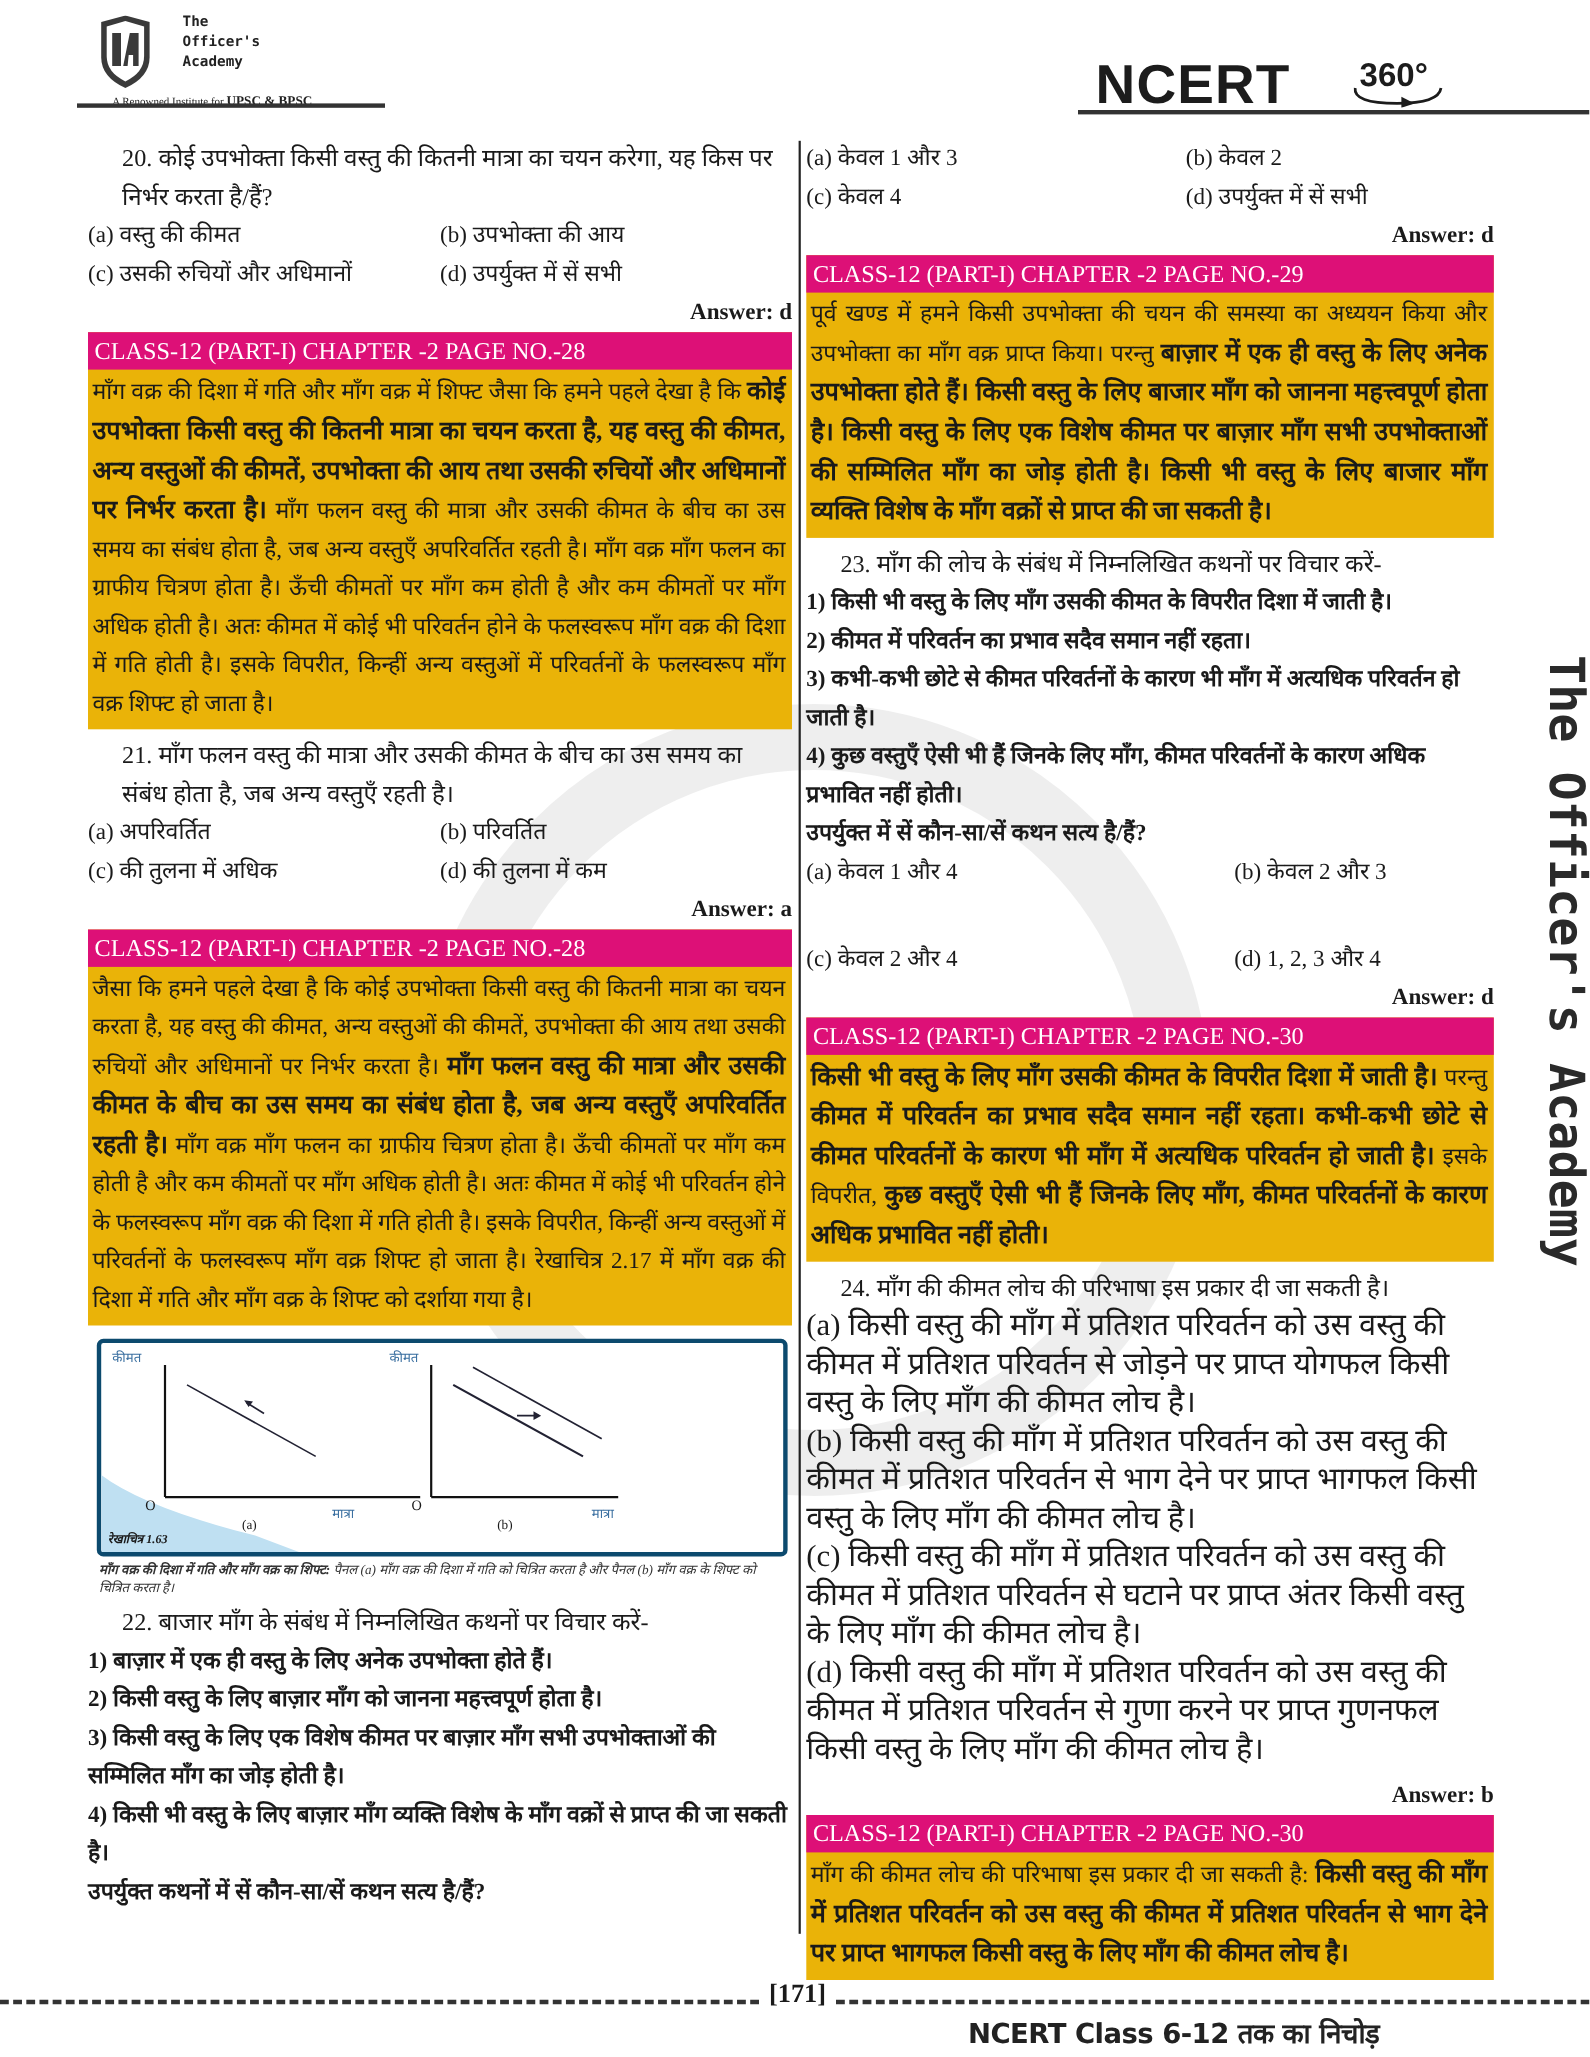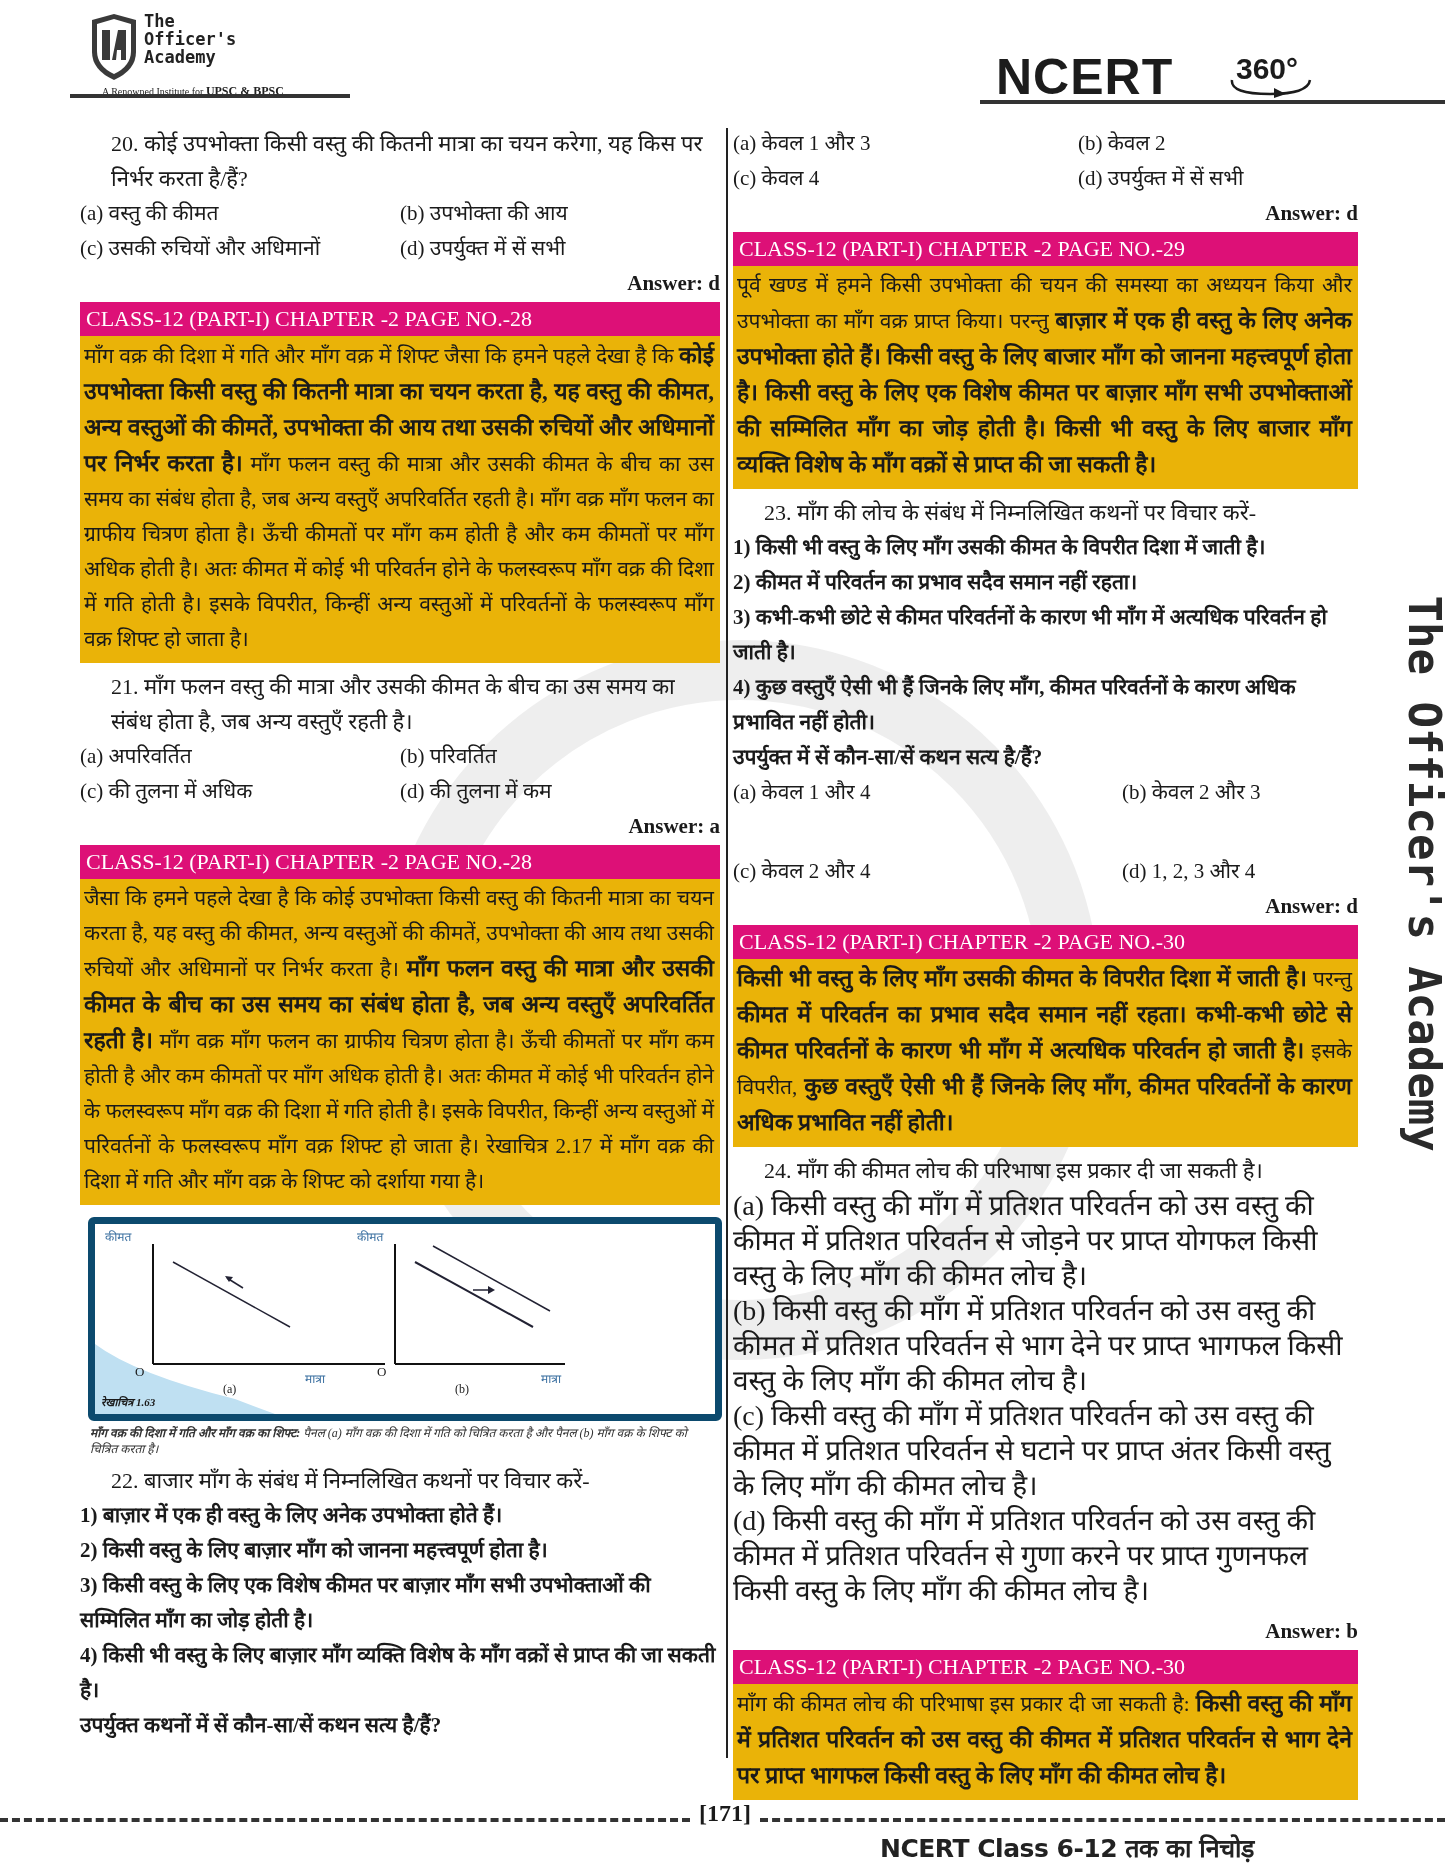--- a/index.html
+++ b/index.html
@@ -3,22 +3,22 @@
 <meta charset="utf-8">
 <style>
   html, body { margin:0; padding:0; background:#ffffff; }
   body { width:1445px; height:1870px; position:relative; overflow:hidden;
          font-family:"Liberation Serif", "DejaVu Serif", serif; color:#1a1a1a; }
 
   
   .header { position:absolute; left:0; top:0; width:1445px; height:110px; }
   .logo-wrap { position:absolute; left:88px; top:12px; width:260px; height:80px; }
   .logo-shield { position:absolute; left:0; top:2px; width:52px; height:66px; }
-  .logo-name { position:absolute; left:56px; top:0; font-family:"DejaVu Sans Mono","Liberation Mono",monospace;
-               font-weight:bold; font-size:17px; line-height:18px; color:#222; }
+  .logo-name { position:absolute; left:78px; top:0; font-family:"DejaVu Sans Mono","Liberation Mono",monospace;
+               font-weight:bold; font-size:13px; line-height:18px; color:#222; }
   .logo-tag { position:absolute; left:14px; top:72px; font-size:10px; white-space:nowrap; color:#222; }
   .logo-tag b { font-size:12px; }
   .rule-left { position:absolute; left:70px; top:94px; width:280px; height:4px; background:#333; }
   .ncert-brand { position:absolute; left:996px; top:50px; width:340px; height:58px; }
   .ncert-text { position:absolute; left:0; top:0; font-family:"Liberation Sans","DejaVu Sans",sans-serif;
                 font-weight:900; font-size:50px; letter-spacing:1px; color:#1c1c1c; line-height:54px; }
   .ncert-360 { position:absolute; left:240px; top:2px; font-family:"Liberation Sans",sans-serif;
                font-weight:bold; font-size:30px; color:#1c1c1c; }
   .rule-right { position:absolute; left:980px; top:100px; width:465px; height:4px; background:#333; }
 
@@ -35,21 +35,21 @@
   .ref-block { background:#eab308; margin:2px 0 6px 0; }
   .ref-head { background:#dd1077; color:#fff; font-size:22px; line-height:34px; padding:0 6px;
               font-family:"Liberation Serif",serif; }
   .ref-body { padding:2px 6px 6px 4px; font-size:21px; line-height:35px; text-align:justify; }
   .ref-body b { font-size:23px; }
 
   .stmt { font-weight:bold; font-size:21px; line-height:35px; }
   .plain { font-size:28px; line-height:35px; }
 
   
-  .figure { position:relative; width:620px; height:190px; margin:12px 0 0 8px; border:7px solid #0c4a6e;
+  .figure { position:relative; width:620px; height:190px; margin:12px 0 0 8px; border:4px solid #0c4a6e;
             border-radius:6px; background:#fff; overflow:hidden; }
   .figure svg { position:absolute; left:0; top:0; }
   .fig-caption { font-style:italic; font-weight:bold; font-size:12px; line-height:16px; margin:4px 8px 6px 10px; color:#333; }
 
   
   .side-brand { position:absolute; left:1384px; top:590px; width:60px; height:560px; }
   .side-brand span { position:absolute; left:-240px; top:260px; width:560px; transform:rotate(90deg);
                      font-family:"DejaVu Sans Mono","Liberation Mono",monospace; font-weight:bold; font-size:44px;
                      white-space:nowrap; color:#2a2a2a; }
   .dash-left { position:absolute; left:0; top:1818px; width:690px; border-top:4px dashed #333; }

